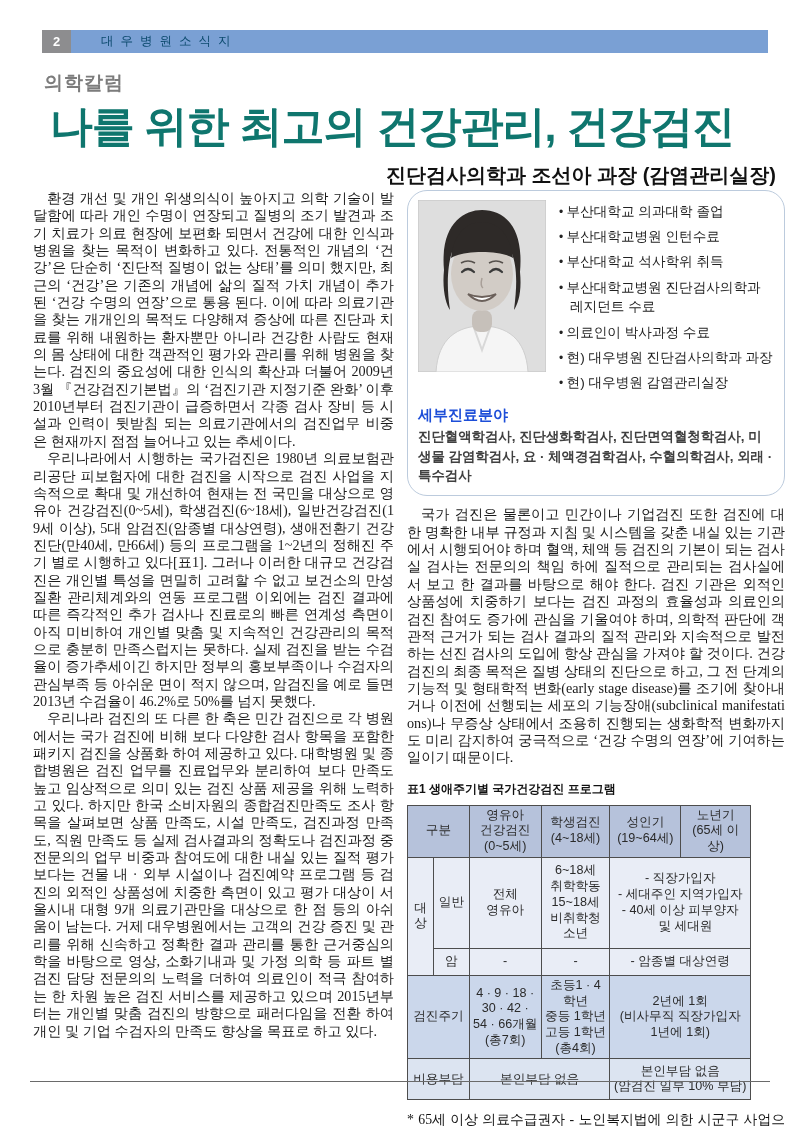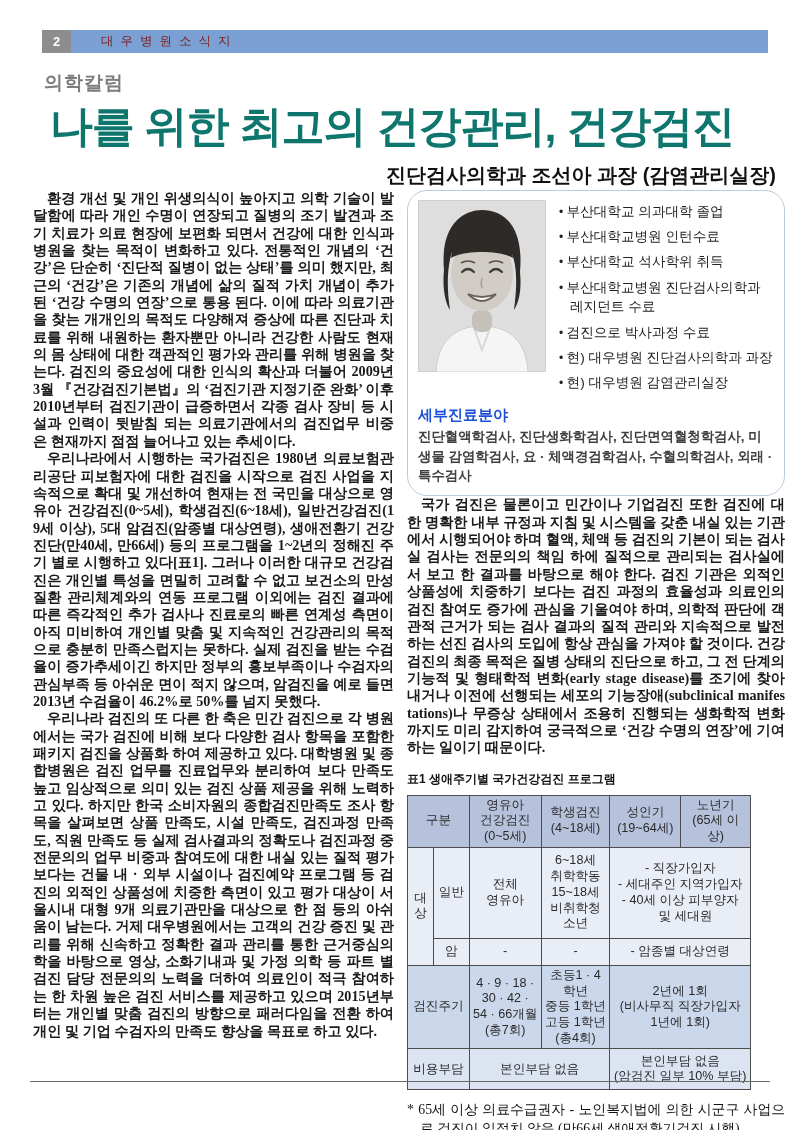--- a/index.html
+++ b/index.html
@@ -8,58 +8,58 @@
     font-family:"Liberation Serif","DejaVu Serif",serif; color:#1a1a1a;
     overflow:hidden;
   }
 
   
   .topbar { position:absolute; left:42px; top:30px; width:726px; height:23px;
             background:#7aa0d4; display:flex; align-items:stretch; }
   .pagenum { width:29px; background:#8d8d8f; color:#fff; font-weight:bold;
              font-size:13px; display:flex; align-items:center; justify-content:center;
              font-family:"Liberation Sans","DejaVu Sans",sans-serif; }
-  .nl-title { color:#7f1d1d; font-size:12.5px; letter-spacing:7px; line-height:23px;
+  .nl-title { color:#0c4a6e; font-size:12.5px; letter-spacing:7px; line-height:23px;
               padding-left:30px; font-family:"Liberation Sans","DejaVu Sans",sans-serif; }
 
   .section-label { position:absolute; left:44px; top:70px; font-weight:bold;
                    font-size:19px; color:#7c7c7c; letter-spacing:1px;
                    font-family:"Liberation Sans","DejaVu Sans",sans-serif; }
 
   .main-title { position:absolute; left:0; top:98px; width:784px; text-align:center;
                 font-weight:bold; font-size:43px; color:#0f766e; letter-spacing:-1px;
                 font-family:"Liberation Sans","DejaVu Sans",sans-serif; margin:0; }
 
   .byline { position:absolute; right:24px; top:162px; font-weight:bold; font-size:20px;
             color:#111; font-family:"Liberation Sans","DejaVu Sans",sans-serif; }
 
   
   .columns { position:absolute; left:33px; top:190px; width:752px; display:flex; gap:13px; }
   .col-left  { width:361px; }
   .col-right { width:378px; }
 
   p.body { margin:0; font-size:14.2px; line-height:17.35px; text-align:justify;
-           text-indent:14px; word-break:break-all;font-weight:bold; }
+           text-indent:14px; word-break:break-all; }
 
   
   .profile-box { border:1.5px solid #bccbdd; border-radius:20px; padding:9px 10px 10px 10px; }
   .profile-top { display:flex; gap:13px; }
   .photo { width:128px; height:172px; flex:0 0 auto; }
   .credentials { list-style:none; margin:2px 0 0 0; padding:0; font-size:13.6px;
                  line-height:1.45; font-family:"Liberation Sans","DejaVu Sans",sans-serif;
                  color:#222; }
   .credentials li { margin-bottom:5.5px; padding-left:11px; text-indent:-11px; }
   .credentials li::before { content:"• "; font-size:12px; }
   .specialty { margin-top:8px; }
   .specialty-title { color:#1d4ed8; font-weight:bold; font-size:15px;
                      font-family:"Liberation Sans","DejaVu Sans",sans-serif; }
   .specialty-text { color:#404040; font-weight:bold; font-size:13.4px; line-height:1.45;
                     font-family:"Liberation Sans","DejaVu Sans",sans-serif; margin-top:2px; }
 
-  .col-right p.body { }
+  .col-right p.body { margin-top:10px; }
 
   .table-title { margin:14px 0 7px 0; font-weight:bold; font-size:12px; color:#111;
                  font-family:"Liberation Sans","DejaVu Sans",sans-serif; }
 
   table.checkup { border-collapse:collapse; width:344px; color:#2a2a2a;
                   font-family:"Liberation Sans","DejaVu Sans",sans-serif;
                   font-size:12.6px; }
   table.checkup th, table.checkup td {
     border:1px solid #4d4d4d; padding:2px 3px; text-align:center; vertical-align:middle;
     white-space:pre-line; line-height:1.25; font-weight:normal;
@@ -132,21 +132,21 @@
             <path d="M64 78 Q62 86 65 88" fill="none" stroke="#a89f98" stroke-width="1.5"></path>
 
             <path d="M50 94 Q64 108 78 94 Q64 100 50 94 Z" fill="#ffffff" stroke="#6b605a" stroke-width="1.8"></path>
           </svg>
         </div>
         <ul class="credentials">
           <li>부산대학교 의과대학 졸업</li>
           <li>부산대학교병원 인턴수료</li>
           <li>부산대학교 석사학위 취득</li>
           <li>부산대학교병원 진단검사의학과 레지던트 수료</li>
-          <li>검진으로 박사과정 수료</li>
+          <li>의료인이 박사과정 수료</li>
           <li>현) 대우병원 진단검사의학과 과장</li>
           <li>현) 대우병원 감염관리실장</li>
         </ul>
       </div>
       <div class="specialty">
         <div class="specialty-title">세부진료분야</div>
         <div class="specialty-text">진단혈액학검사, 진단생화학검사, 진단면역혈청학검사, 미생물 감염학검사, 요 · 체액경검학검사, 수혈의학검사, 외래 · 특수검사</div>
       </div>
     </div>
 

